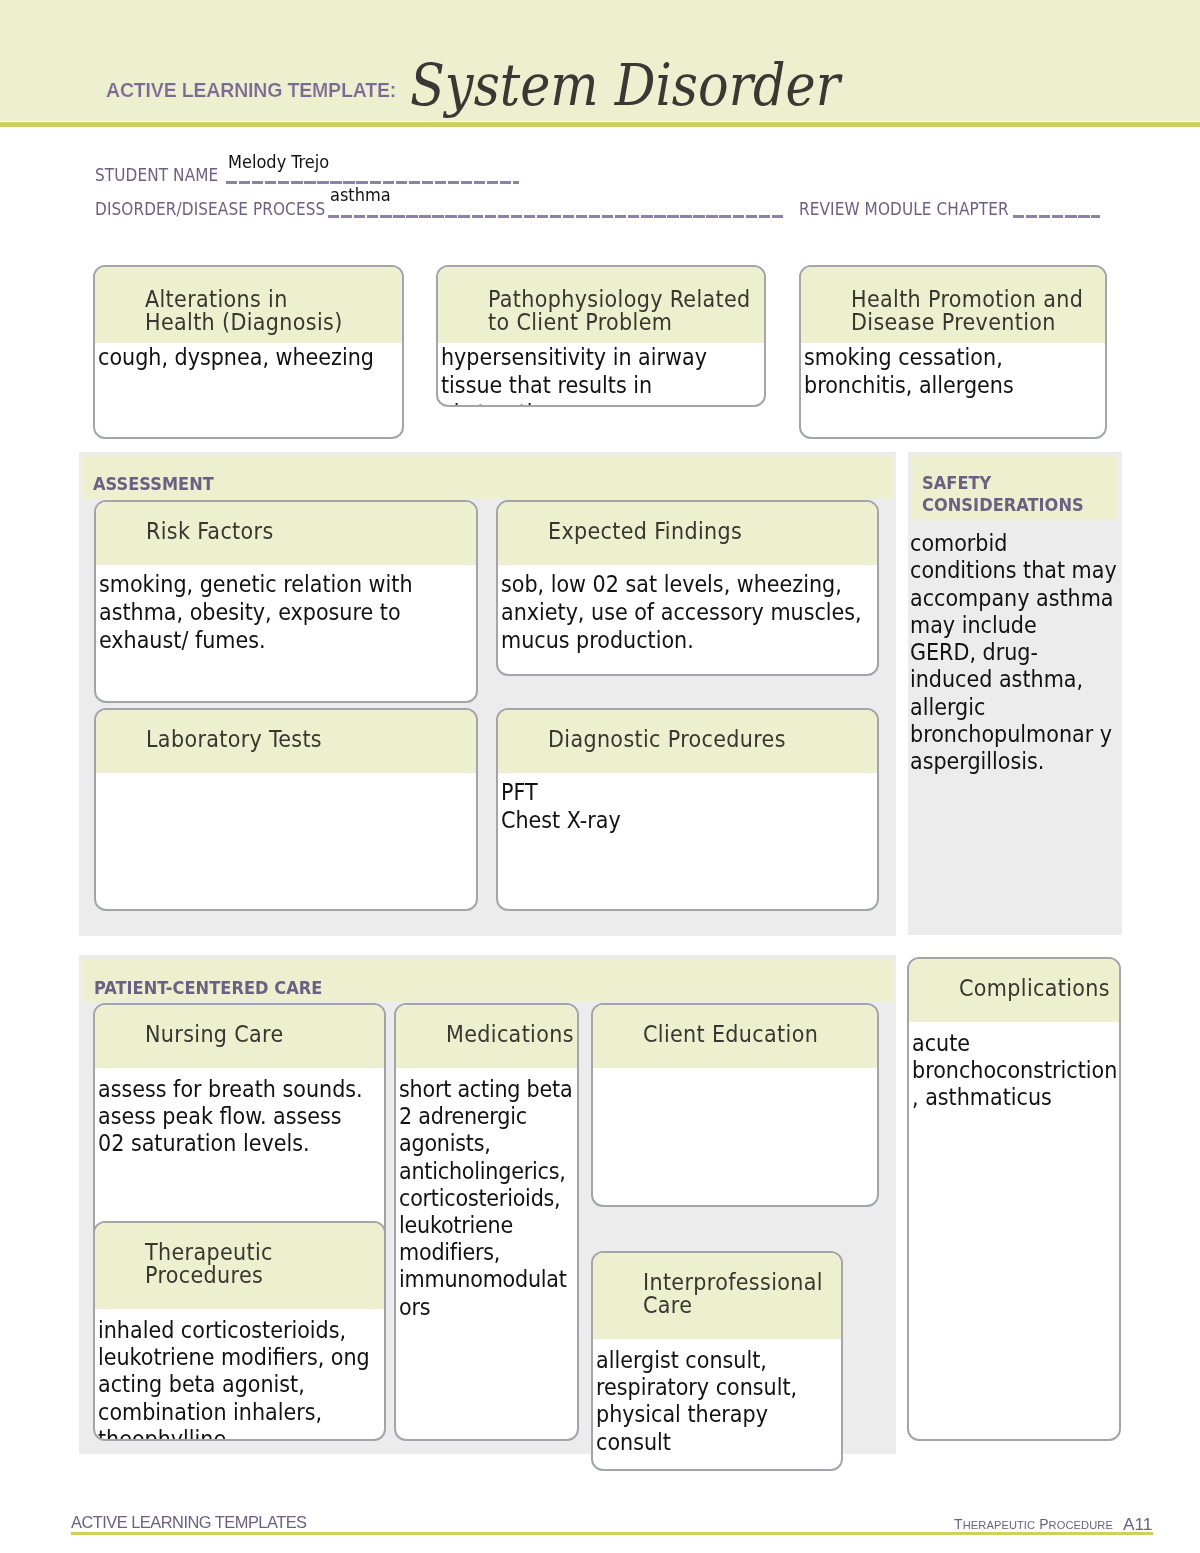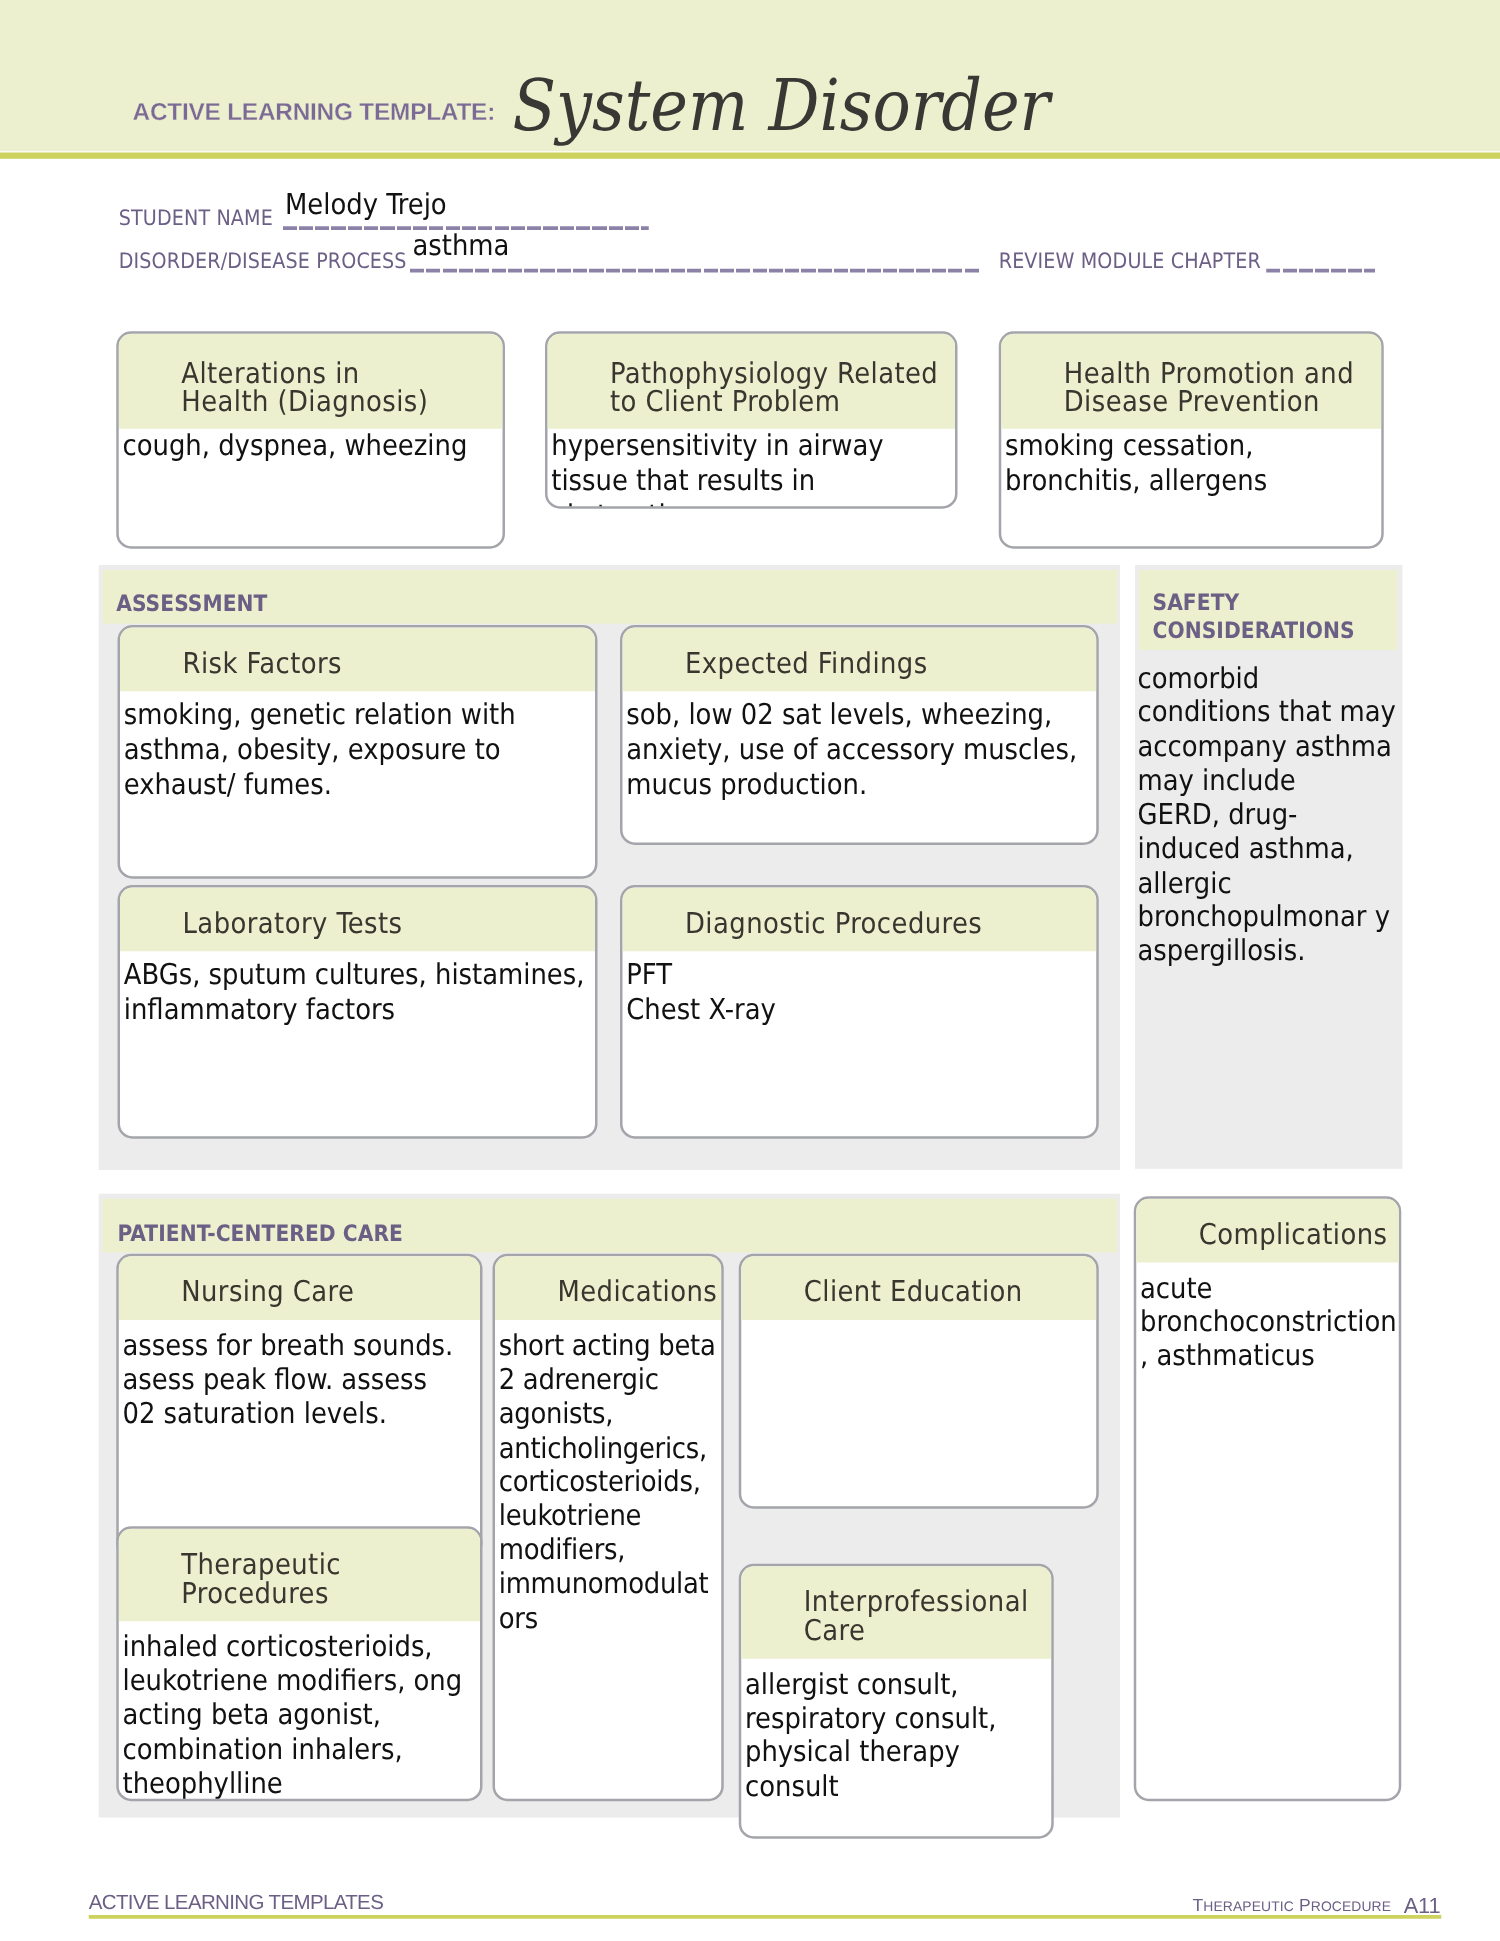--- a/index.html
+++ b/index.html
@@ -6,28 +6,28 @@
   *{box-sizing:border-box;margin:0;padding:0;}
   html,body{width:1200px;height:1553px;}
   body{background:#fff;font-family:"Liberation Sans",sans-serif;position:relative;overflow:hidden;}
   .page{position:absolute;left:0;top:0;width:1200px;height:1553px;}
 
   
   .banner{position:absolute;left:0;top:0;width:1200px;height:121px;background:#edf0ce;}
   .banner-rule{position:absolute;left:0;top:122px;width:1200px;height:5px;background:#ccd25d;}
   .alt-label{position:absolute;left:106px;top:81px;font-family:"Liberation Sans",sans-serif;font-size:19.5px;font-weight:bold;letter-spacing:-0.17px;color:#7b6a96;line-height:1;-webkit-text-stroke:0.22px #edf0ce;}
   .alt-title{position:absolute;left:410px;top:57px;font-family:"DejaVu Serif",serif;font-style:italic;font-size:57px;transform:scaleX(0.893);transform-origin:left top;color:#3a3834;line-height:1;letter-spacing:0px;}
-  .written{position:absolute;font-family:"DejaVu Sans Condensed","DejaVu Sans",sans-serif;font-size:23px;color:#111;line-height:1;}
+  .written{position:absolute;font-family:"DejaVu Sans Condensed","DejaVu Sans",sans-serif;font-size:18px;color:#111;line-height:1;}
   .rule{position:absolute;height:2.5px;font-size:0;line-height:0;color:transparent;
         background-image:repeating-linear-gradient(to right,#8c81a6 0px,#8c81a6 11.3px,rgba(0,0,0,0) 11.3px,rgba(0,0,0,0) 13.05px);}
 
   
   .box{position:absolute;border:2px solid #a3a5ab;border-radius:12px;background:#fff;overflow:hidden;}
   .box .bh{background:#edf0ce;width:100%;padding:21px 0 9px 0;}
-  .box.one .bh{padding:18px 0 10px 0;}
+  .box.one .bh{padding:18px 0 22px 0;}
   .box .bb{padding-top:1px;}
   .box.one .bb{padding-top:5px;}
   #pb0 .bb, #pb3 .bb, #pb4 .bb, #pb1 .bb, #cb0 .bb{padding-top:8px;line-height:27.2px;}
   .box .bht{font-family:"DejaVu Sans Condensed","DejaVu Sans",sans-serif;font-size:23px;letter-spacing:0.35px;color:#38362f;line-height:23px;padding-left:21px;white-space:pre-line;margin-left:29px;}
   .box .bb{font-family:"DejaVu Sans Condensed","DejaVu Sans",sans-serif;font-size:23px;color:#111;line-height:28.2px;padding:0px 1px 0 3px;white-space:pre-line;}
 
   
   .sect{position:absolute;background:#ececec;}
   .sect-hd{position:absolute;background:#edf0ce;}
   .sect-hd-t{position:absolute;font-family:"DejaVu Sans Condensed","DejaVu Sans",sans-serif;font-size:18px;font-weight:bold;letter-spacing:0.05px;color:#6b5f85;}
@@ -142,22 +142,20 @@
         <div class="bht">Expected Findings</div>
       </div>
     <div class="bb">sob, low 02 sat levels, wheezing,
 anxiety, use of accessory muscles,
 mucus production.</div>
   </div>
   <div class="box one" id="ab2">
     <div class="bh">
         <div class="bht">Laboratory Tests</div>
       </div>
-    <div class="bb">ABGs, sputum cultures, histamines,
-inflammatory factors</div>
   </div>
   <div class="box one" id="ab3">
     <div class="bh">
         <div class="bht">Diagnostic Procedures</div>
       </div>
     <div class="bb">PFT
 Chest X-ray</div>
   </div>
 
   <div class="sect" id="sec-safety"></div>

